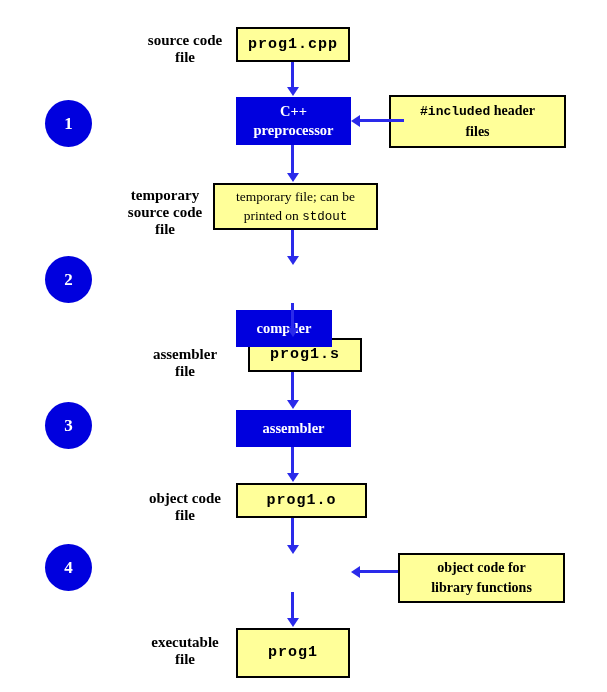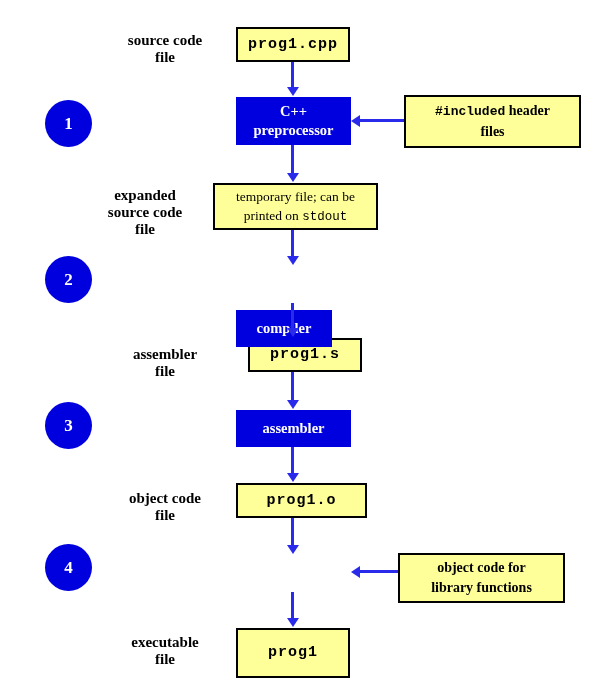--- a/index.html
+++ b/index.html
@@ -33,20 +33,21 @@
     position:absolute; width:47px; height:47px; border-radius:50%;
     background:#0000DE; color:#ffffff;
     display:flex; align-items:center; justify-content:center;
     font-weight:bold; font-size:17px; font-family:"Liberation Serif", serif;
   }
   
   .slabel {
     position:absolute; text-align:center; color:#000000;
     font-weight:bold; font-size:15px; line-height:17px;
     font-family:"Liberation Serif", serif;
+    margin-left:20px;
   }
   
   .varrow { position:absolute; width:3px; background:#2A2AEA; }
   .varrow::after {
     content:""; position:absolute; top:100%; left:50%; margin-left:-6px;
     width:0; height:0;
     border-left:6px solid transparent; border-right:6px solid transparent;
     border-top:9px solid #2A2AEA;
   }
   .harrow { position:absolute; height:3px; background:#2A2AEA; }
@@ -73,21 +74,21 @@
     </div>
   <div class="circle" style="left:45px; top:544px;">
       <span>4</span>
     </div>
 
   <div class="slabel" style="left:105px; top:32px; width:120px;">
     <div>source code</div>
     <div>file</div>
   </div>
   <div class="slabel" style="left:85px; top:187px; width:120px;">
-    <div>expanded</div>
+    <div>temporary</div>
     <div>source code</div>
     <div>file</div>
   </div>
   <div class="slabel" style="left:105px; top:346px; width:120px;">
     <div>assembler</div>
     <div>file</div>
   </div>
   <div class="slabel" style="left:105px; top:490px; width:120px;">
     <div>object code</div>
     <div>file</div>
@@ -107,21 +108,21 @@
   <div class="ybox filebox" style="left:236px; top:338px; width:114px; height:34px;margin-left:12px;">
     <span>prog1.s</span>
   </div>
   <div class="ybox filebox" style="left:236px; top:483px; width:131px; height:35px;">
     <span>prog1.o</span>
   </div>
   <div class="ybox filebox" style="left:236px; top:628px; width:114px; height:50px;">
     <span>prog1</span>
   </div>
 
-  <div class="ybox" style="left:404px; top:95px; width:177px; height:53px;">
+  <div class="ybox" style="left:389px; top:95px; width:177px; height:53px;">
     <div><span class="mono">#included</span> <span>header</span></div>
     <div>files</div>
   </div>
   <div class="ybox" style="left:398px; top:553px; width:167px; height:50px;">
     <div>object code for</div>
     <div>library functions</div>
   </div>
 
   <div class="bbox" style="left:236px; top:97px; width:115px; height:48px;">
     <div>C++</div>

